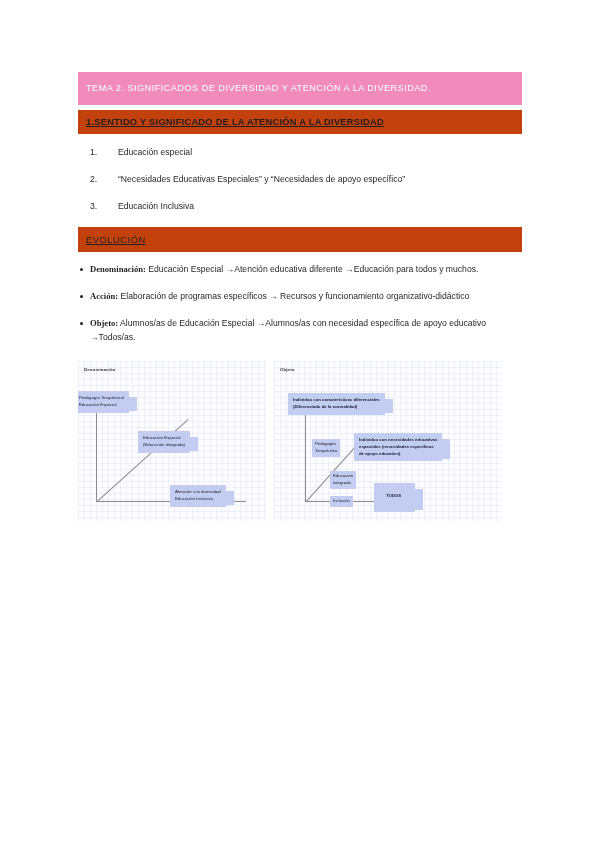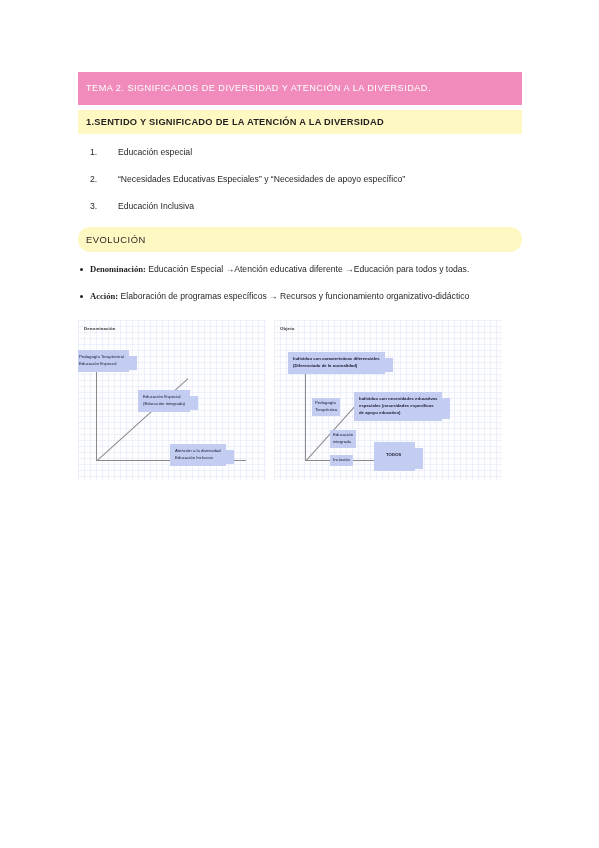--- a/index.html
+++ b/index.html
@@ -32,33 +32,33 @@
     padding: 9px 8px 10px 8px;
     font-size: 9.2px;
     letter-spacing: 0.45px;
     line-height: 1.55;
     font-weight: 400;
   }
   .title-banner .line { display: block; white-space: nowrap; }
 
   
   .sec-heading {
-    background: #fef9c3;
+    background: #c2410c;
     color: #231f20;
     padding: 7px 24px 7px 8px;
     font-size: 9.3px;
     font-weight: 700;
     letter-spacing: 0.25px;
     margin-top: 5px;
+    text-decoration: underline;
   }
   .sec-heading.plain {
     font-weight: 400;
     letter-spacing: 0.5px;
     font-size: 9.4px;
-    border-radius: 12px;
   }
 
   
   ol.numlist {
     margin: 12px 0 0 0;
     padding: 0;
     list-style: none;
   }
   ol.numlist li {
     display: flex;
@@ -198,22 +198,23 @@
         <span class="num">3.</span>
         <span class="txt">Educación Inclusiva</span>
       </li>
     </ol>
 
 
 
     <div class="sec-heading plain" style="margin-top:14px;">EVOLUCIÓN</div>
 
     <ul class="bullets">
-      <li><span class="lead">Denominación:</span><span> Educación Especial →Atención educativa diferente →Educación para todos y todas.</span></li>
+      <li><span class="lead">Denominación:</span><span> Educación Especial →Atención educativa diferente →Educación para todos y muchos.</span></li>
       <li><span class="lead">Acción:</span><span> Elaboración de programas específicos → Recursos y funcionamiento organizativo-didáctico</span></li>
+      <li><span class="lead">Objeto:</span><span> Alumnos/as de Educación Especial →Alumnos/as con necesidad específica de apoyo educativo →Todos/as.</span></li>
     </ul>
 
     <div class="figure">
 
       <div class="panel panel-left">
         <div class="panel-label">Denominación</div>
 
         <div class="axis v" style="left:18px; top:38px; height:102px;"></div>
         <div class="axis h" style="left:18px; top:140px; width:150px;"></div>
         <div class="diag" style="left:19px; top:140px; width:122px; transform: rotate(-42deg);"></div>

